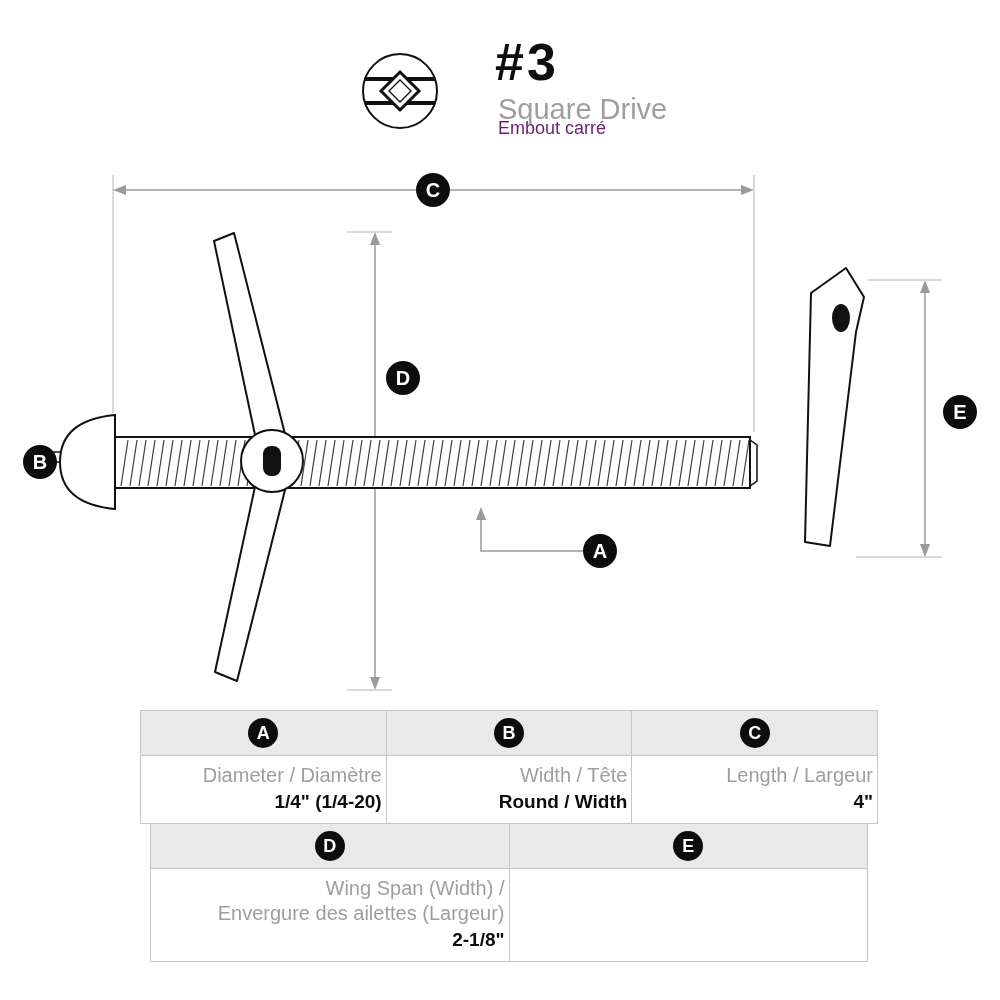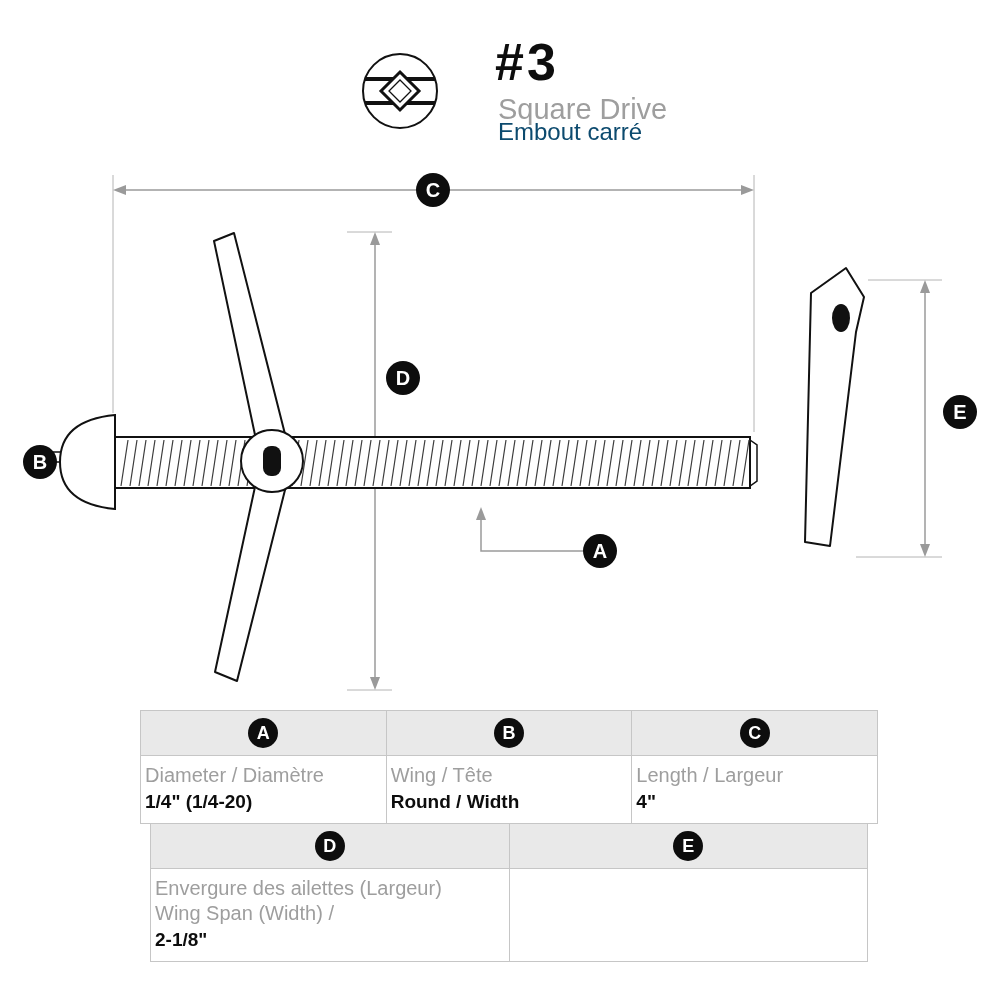--- a/index.html
+++ b/index.html
@@ -2,33 +2,33 @@
 <html><head>
 <meta charset="utf-8">
 <style>
   * { margin:0; padding:0; box-sizing:border-box; }
   body { background:#ffffff; font-family:"Liberation Sans", sans-serif; }
   #canvas { position:relative; width:1000px; height:1000px; background:#ffffff; overflow:hidden; }
 
   
   .drive-number { position:absolute; left:495px; top:32px; font-size:52px; font-weight:bold; color:#0d0d0d; letter-spacing:3px; }
   .drive-line1 { position:absolute; left:498px; top:93px; font-size:29px; color:#9e9e9e; }
-  .drive-line2 { position:absolute; left:498px; top:118px; font-size:24px; color:#0c4a6e; }
+  .drive-line2 { position:absolute; left:498px; top:118px; font-size:18px; color:#701a75; }
 
   svg.diagram { position:absolute; left:0; top:0; }
 
   .marker-text { font-family:"Liberation Sans", sans-serif; font-size:20px; font-weight:bold; fill:#ffffff; text-anchor:middle; }
 
   
   .spec-table { position:absolute; display:flex; border:1px solid #c6c6c6; background:#ffffff; }
   .spec-col { flex:1; border-left:1px solid #c6c6c6; }
   .spec-col:first-child { border-left:none; }
   .spec-head { height:45px; background:#e9e9e9; display:flex; align-items:center; justify-content:center; border-bottom:1px solid #c6c6c6; }
   .marker-chip { width:30px; height:30px; border-radius:50%; background:#0d0d0d; color:#ffffff; font-weight:bold; font-size:18px; text-align:center; line-height:30px; }
-  .spec-body { text-align:left; padding:7px 4px 9px; background:#ffffff; }
+  .spec-body { text-align:right; padding:7px 4px 9px; background:#ffffff; }
   .spec-label { color:#9e9e9e; font-size:20px; line-height:25px; }
   .spec-value { color:#0d0d0d; font-size:19px; font-weight:bold; margin-top:2px; line-height:24px; }
 
   .table-top { left:140px; top:710px; width:738px; }
   .table-bottom { left:150px; top:823px; width:718px; }
 </style>
 </head>
 <body>
 
 <div id="canvas">
@@ -200,43 +200,43 @@
       <div class="spec-body">
         <div class="spec-label">Diameter / Diamètre</div>
         <div class="spec-value">1/4" (1/4-20)</div>
       </div>
     </div>
     <div class="spec-col">
       <div class="spec-head">
         <div class="marker-chip">B</div>
       </div>
       <div class="spec-body">
-        <div class="spec-label">Wing / Tête</div>
+        <div class="spec-label">Width / Tête</div>
         <div class="spec-value">Round / Width</div>
       </div>
     </div>
     <div class="spec-col">
       <div class="spec-head">
         <div class="marker-chip">C</div>
       </div>
       <div class="spec-body">
         <div class="spec-label">Length / Largeur</div>
         <div class="spec-value">4"</div>
       </div>
     </div>
   </div>
 
   <div class="spec-table table-bottom">
     <div class="spec-col">
       <div class="spec-head">
         <div class="marker-chip">D</div>
       </div>
       <div class="spec-body">
+        <div class="spec-label">Wing Span (Width) /</div>
         <div class="spec-label">Envergure des ailettes (Largeur)</div>
-        <div class="spec-label">Wing Span (Width) /</div>
         <div class="spec-value">2-1/8"</div>
       </div>
     </div>
     <div class="spec-col">
       <div class="spec-head">
         <div class="marker-chip">E</div>
       </div>
     </div>
   </div>
 

